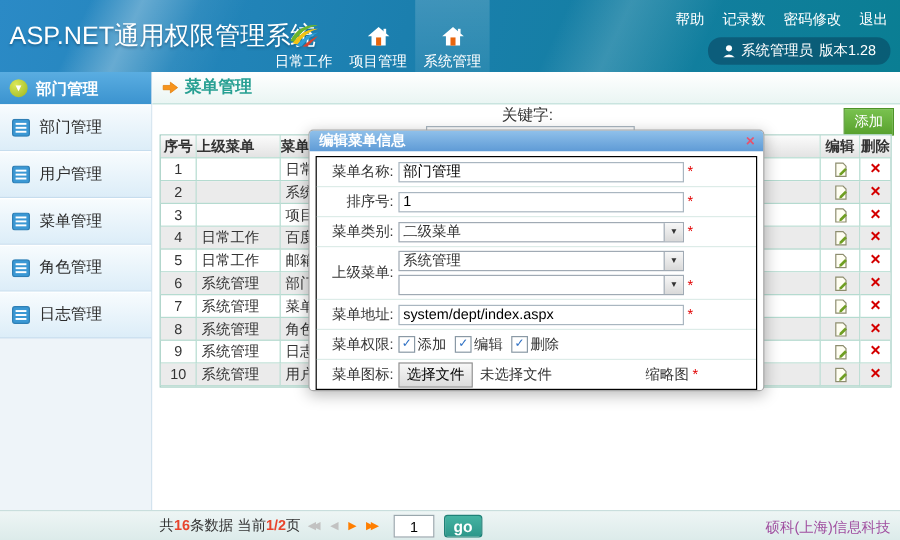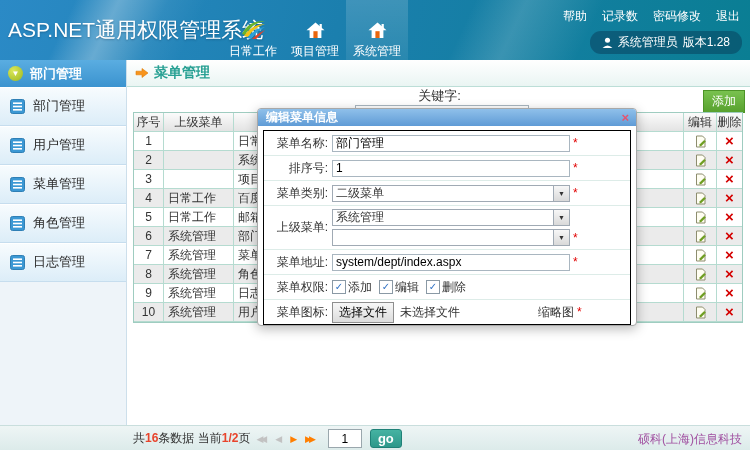--- a/index.html
+++ b/index.html
@@ -48,27 +48,27 @@
   .kw-input{width:166px;height:16px;border:1px solid #a9b6c0;font-size:12px;padding:0 3px;}
   .btn-query{margin-left:6px;background:linear-gradient(#45b3a2,#2d978a);border:1px solid #1f8177;
         color:#fff;font-size:12px;padding:2px 7px;cursor:pointer;}
   .note{color:#e63000;font-size:12px;margin-left:5px;}
   .btn-add{position:absolute;right:5px;top:3px;background:linear-gradient(#79c24f,#58a12e);
         border:1px solid #4d9427;color:#fff;font-size:12px;padding:2px 8px;cursor:pointer;}
 
   
   .grid{position:absolute;left:6px;top:52px;width:610px;border:1px solid #9fccc0;box-sizing:border-box;background:#fff;}
   .thead,.trow{display:flex;}
-  .thead .td{background:linear-gradient(#fbfbfb,#e3e3e3);font-weight:normal;}
+  .thead .td{background:linear-gradient(#fbfbfb,#e3e3e3);font-weight:bold;}
   .td{box-sizing:border-box;height:19px;line-height:18px;border-right:1px solid #b5dbd0;border-bottom:1px solid #b5dbd0;
         font-size:12px;overflow:hidden;white-space:nowrap;text-align:center;}
   .td:last-child{border-right:none;}
   .c0{width:30px;} .c1{width:70px;text-align:left;padding-left:4px;} .c2{width:100px;text-align:left;padding-left:4px;}
   .c3{width:62px;} .c4{width:185px;} .c5{width:103px;} .c6{width:33px;} .c7{width:25px;}
-  .thead .c1,.thead .c2{text-align:center;padding-left:0;}
+  .thead .c1,.thead .c2{text-align:left;padding-left:0;}
   .trow.alt .td{background:#ebebeb;}
   .edit-ic{cursor:pointer;vertical-align:middle;}
   .del{color:#d40000;font-weight:bold;font-size:15px;line-height:17px;cursor:pointer;}
 
   
   .footer{position:absolute;left:0;top:425px;width:750px;height:25px;
         background:linear-gradient(#eef5f5,#dcebea);border-top:1px solid #c9dedd;box-sizing:border-box;}
   .pager{position:absolute;left:133px;top:3px;display:flex;align-items:center;gap:4px;font-size:12px;}
   .red{color:#e8442c;font-weight:bold;}
   .pg-btn{font-size:9px;cursor:pointer;padding:0 2px;}

